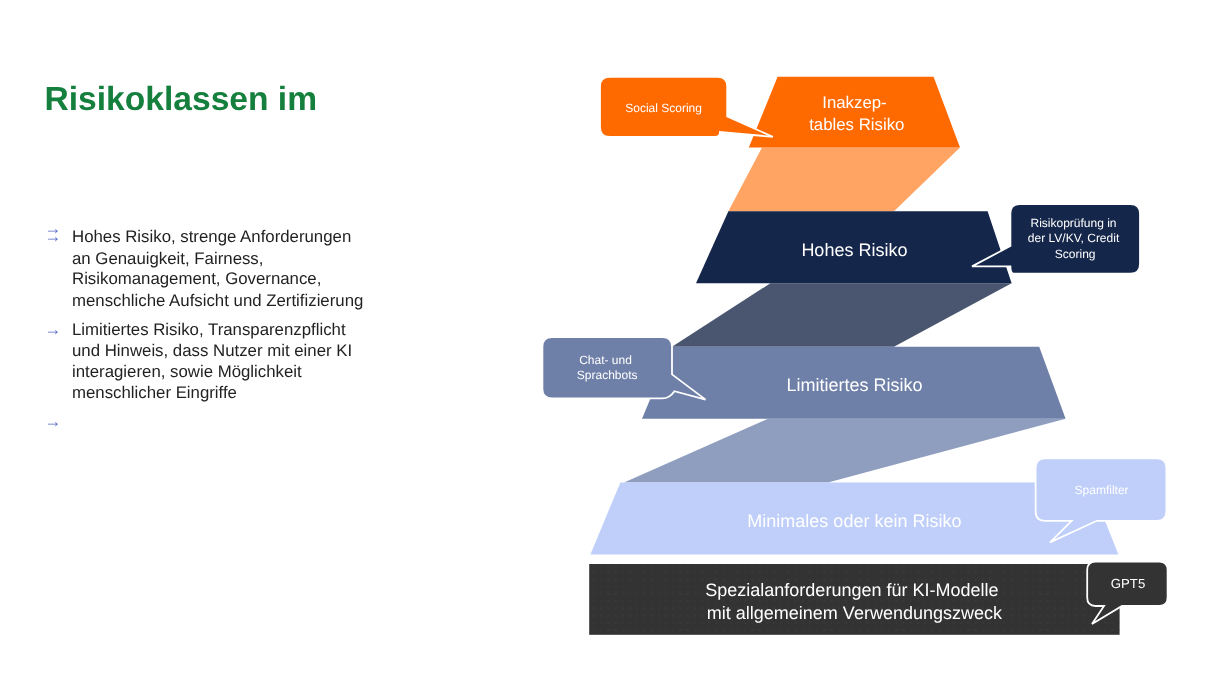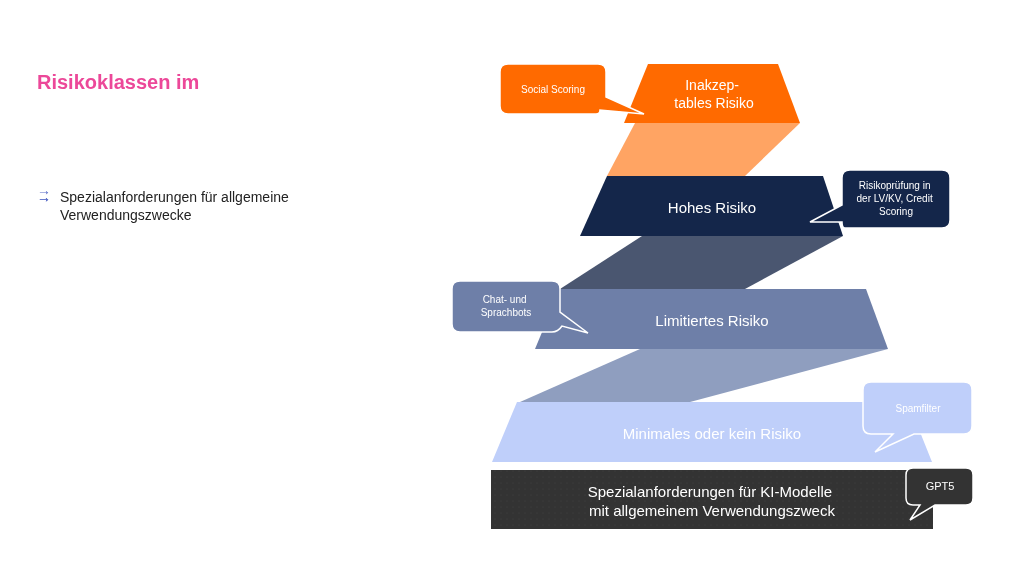--- a/index.html
+++ b/index.html
@@ -1,37 +1,37 @@
 <!DOCTYPE html>
 <html><head>
 <meta charset="utf-8">
 <style>
   html, body { margin:0; padding:0; }
   body { width:1024px; height:576px; background:#ffffff; position:relative; overflow:hidden;
          font-family:"Liberation Sans", sans-serif; }
-  .title { position:absolute; left:37px; top:66px; font-size:20px; font-weight:bold; color:#ec4899;
+  .title { position:absolute; left:37px; top:66px; font-size:28px; font-weight:bold; color:#15803d;
            line-height:33px; width:280px; }
   .bullets { position:absolute; left:37px; top:182px; width:270px; margin:0; padding:0; list-style:none; }
   .bullets li { position:relative; padding-left:23px; font-size:14px; line-height:17.5px; color:#222; margin-bottom:7px; }
   .bullets .arrow { position:absolute; left:0; top:0; color:#5b6ec7; font-size:14px; }
   svg#diagram { position:absolute; left:0; top:0; }
   .lbl { font-family:"Liberation Sans", sans-serif; }
 </style>
 </head>
 <body>
 
 <div class="title">
   <div>Risikoklassen im</div>
 </div>
 
 <ul class="bullets">
   <li><span class="arrow">→</span></li>
+  <li><span class="arrow">→</span><span>Hohes Risiko, strenge Anforderungen an Genauigkeit, Fairness, Risikomanagement, Governance, menschliche Aufsicht und Zertifizierung</span></li>
+  <li><span class="arrow">→</span><span>Limitiertes Risiko, Transparenzpflicht und Hinweis, dass Nutzer mit einer KI interagieren, sowie Möglichkeit menschlicher Eingriffe</span></li>
   <li><span class="arrow">→</span></li>
-  <li><span class="arrow">→</span></li>
-  <li><span class="arrow">→</span><span>Spezialanforderungen für allgemeine Verwendungszwecke</span></li>
 </ul>
 
 <svg id="diagram" width="1024" height="576">
   <defs>
     <pattern id="dots" width="6" height="6" patternUnits="userSpaceOnUse">
       <circle cx="3" cy="3" r="0.5" fill="#4a4a4a"></circle>
     </pattern>
   </defs>
 
   <polygon class="conn" points="635,123 800,123 745,176 607,176" fill="#ffa463"></polygon>

